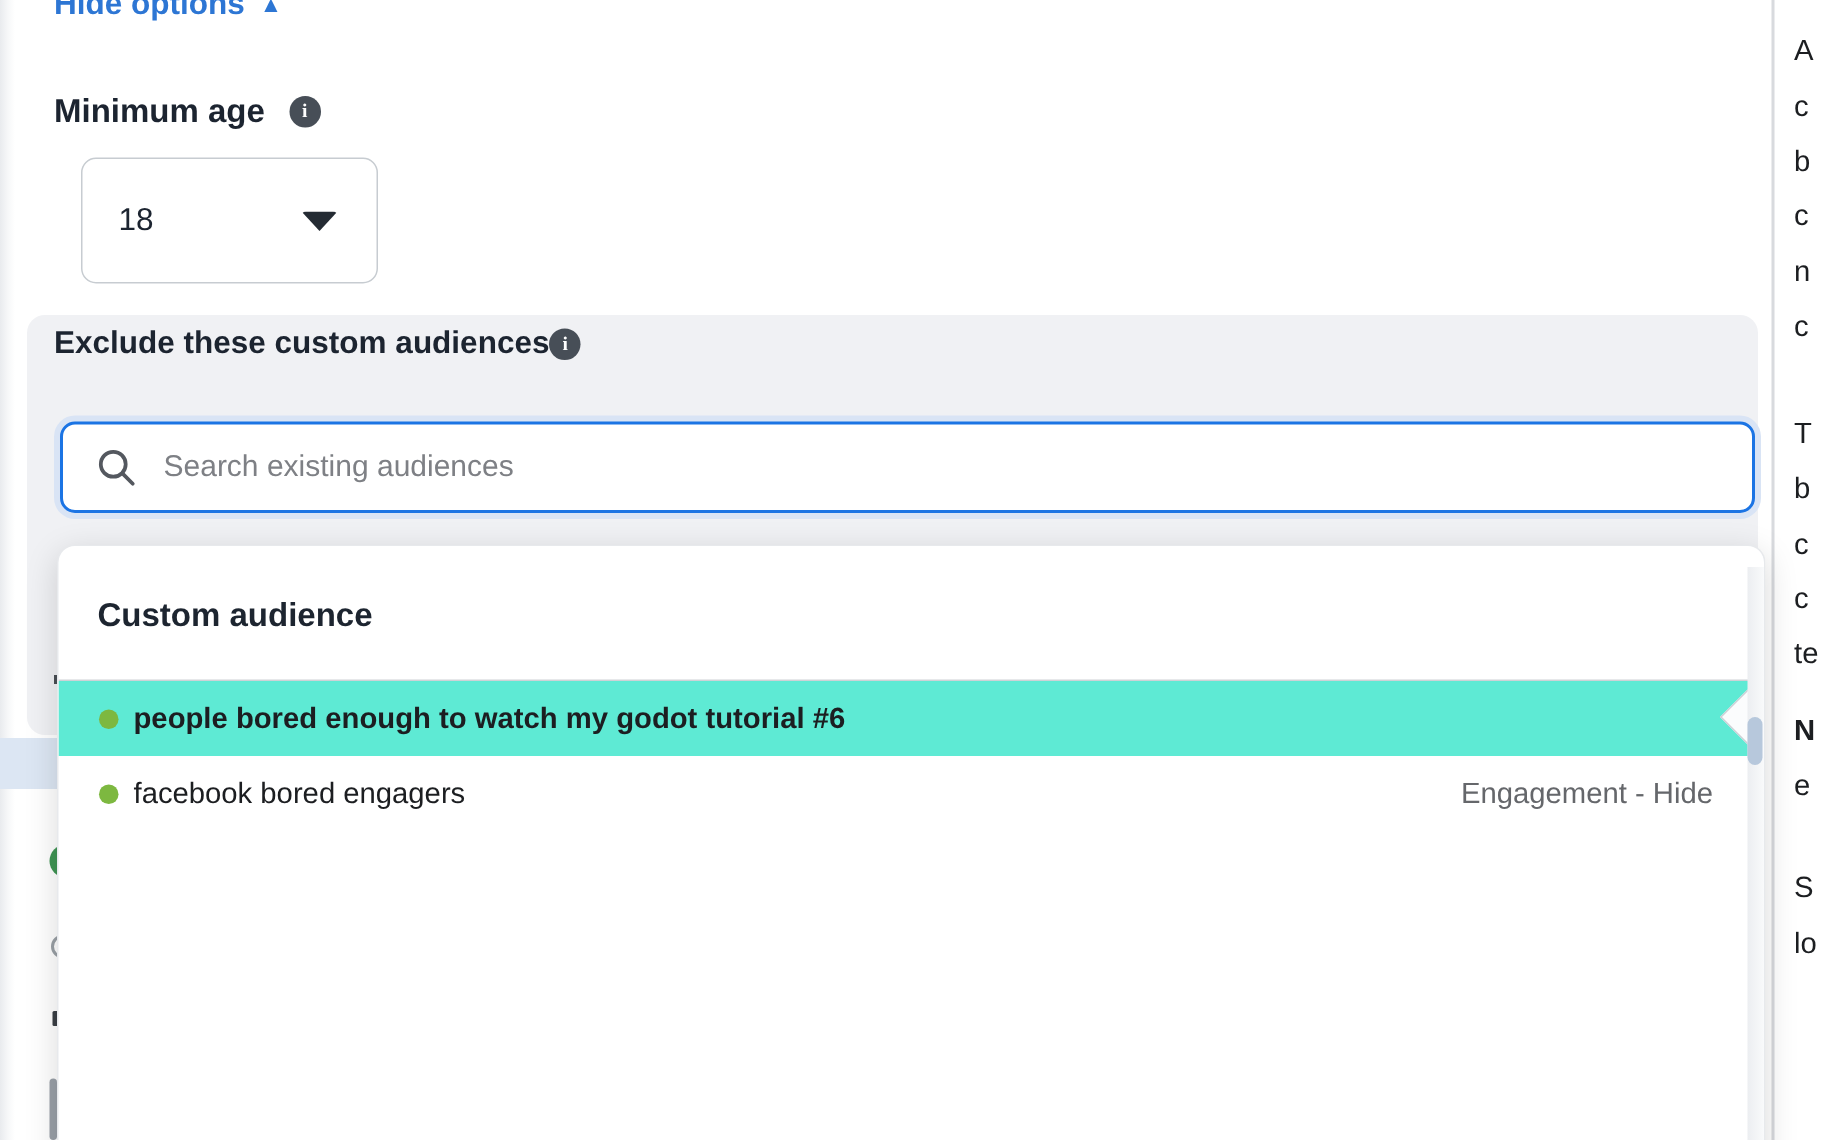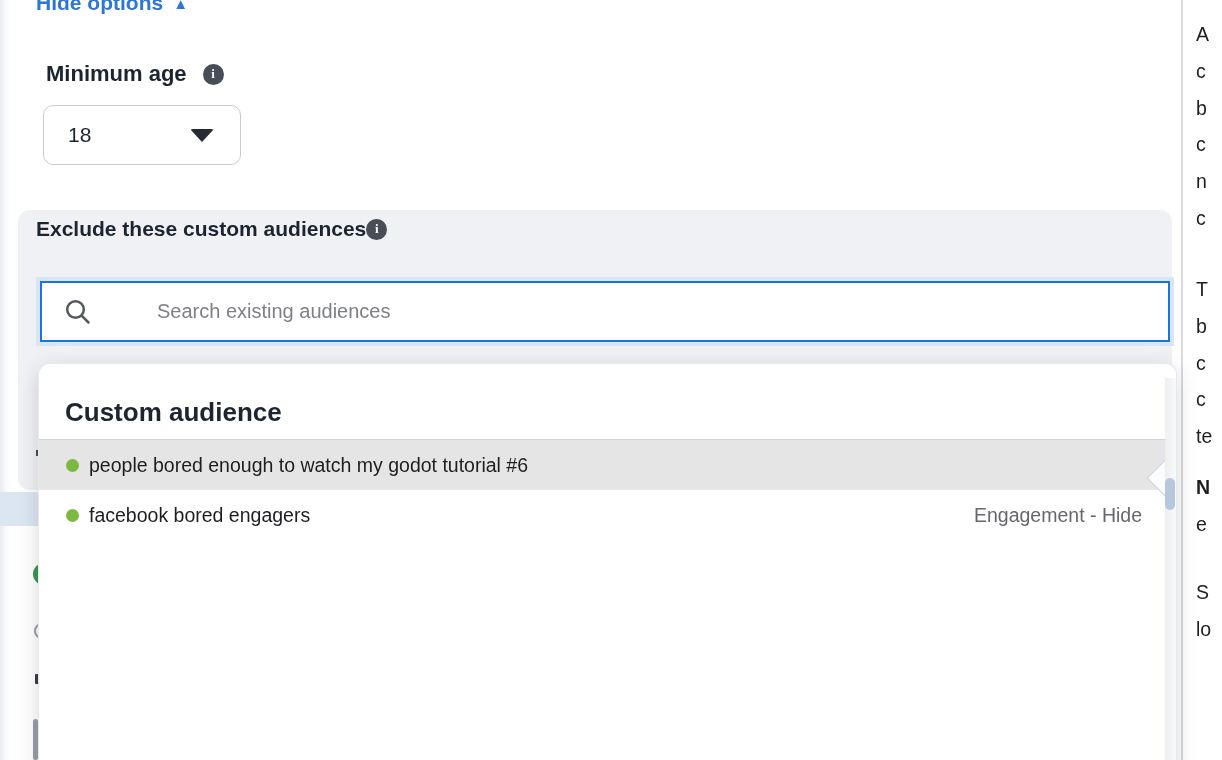--- a/index.html
+++ b/index.html
@@ -11,67 +11,67 @@
   
   .left-edge { position:absolute; left:0; top:0; bottom:0; width:10px;
     background:linear-gradient(to right,#e9ebee 0%,#f7f8f9 55%,#ffffff 100%); z-index:0; }
 
   
   .hide-options { position:absolute; left:36px; top:-9px; font-size:21px; font-weight:600;
     color:#2d76d4; cursor:pointer; display:flex; align-items:center; gap:10px; z-index:2; }
   .hide-options .caret-up { font-size:15px; line-height:1; }
 
   
-  .min-age-label { position:absolute; left:46px; top:61px; font-size:22px; font-weight:700;
+  .min-age-label { position:absolute; left:36px; top:61px; font-size:22px; font-weight:700;
     display:flex; align-items:center; gap:16px; z-index:2; }
   .info-icon { width:21px; height:21px; border-radius:50%; background:#474e57; color:#fff;
     font-size:13px; font-weight:700; display:inline-flex; align-items:center; justify-content:center;
     font-family:"Liberation Serif","DejaVu Serif",serif; }
-  .age-select { position:absolute; left:43px; top:105px; width:198px; height:60px;
+  .age-select { position:absolute; left:54px; top:105px; width:198px; height:84px;
     border:1.5px solid #c7ccd1; border-radius:10px; background:#fff; display:flex;
     align-items:center; padding:0 26px 0 24px; cursor:pointer; z-index:2; }
   .age-select .age-value { font-size:21px; color:#1c2430; }
   .age-select .caret-down { margin-left:auto; width:0; height:0;
     border-left:12px solid transparent; border-right:12px solid transparent;
     border-top:13px solid #242b33; border-radius:3px; }
 
   
   .exclude-panel { position:absolute; left:18px; top:210px; width:1154px; height:280px;
     background:#f0f1f4; border-radius:12px; z-index:1; }
   .exclude-label { position:absolute; left:36px; top:217px; font-size:21px; font-weight:700;
     display:flex; align-items:center; z-index:2; }
 
   
   .search-box { position:absolute; left:40px; top:281px; width:1130px; height:61px;
-    background:#fff; border:2px solid #1b74e4; border-radius:0;
-    box-shadow:0 0 0 4px #d9e4f5; display:flex; align-items:center; padding:0 20px 0 22px; z-index:3;gap:48px; }
+    background:#fff; border:2px solid #1b74e4; border-radius:10px;
+    box-shadow:0 0 0 4px #d9e4f5; display:flex; align-items:center; padding:0 20px 0 22px; z-index:3; }
   .search-box svg { flex:0 0 auto; }
   .search-box input { flex:1; margin-left:18px; border:none; outline:none; background:transparent;
     font-size:20px; color:#1c2430; font-family:inherit; }
   .search-box input::placeholder { color:#7e8085; opacity:1; }
 
   
   .frag { position:absolute; z-index:1; }
   .frag-blue-band { left:0; top:492px; width:39px; height:34px; background:#dce6f3; }
   .frag-green-dot { left:33px; top:563px; width:22px; height:22px; border-radius:50%; background:#3f9554; }
   .frag-gray-ring { left:34px; top:623px; width:16px; height:16px; border-radius:50%;
     border:2px solid #9aa0a6; background:#fff; }
   .frag-dark-tick { left:35px; top:674px; width:4px; height:10px; background:#3a3f45; border-radius:1px; }
   .frag-bottom-bar { left:33px; top:719px; width:5px; height:41px; background:#9aa0a8; border-radius:3px; }
   .frag-top-tick { left:36px; top:450px; width:3px; height:6px; background:#4a4f55; }
 
   
   .dropdown { position:absolute; left:38px; top:363px; width:1139px; height:420px;
     background:#fff; border:1px solid #e7e9ec; border-bottom:none; border-radius:12px 12px 0 0;
     box-shadow:0 6px 22px rgba(0,0,0,0.15); z-index:5; overflow:hidden; }
-  .dd-header { height:76px; padding:33px 0 0 26px; font-size:26px; font-weight:700; color:#1d2530;
+  .dd-header { height:90px; padding:33px 0 0 26px; font-size:22px; font-weight:700; color:#1d2530;
     border-bottom:1px solid #cfd2d6; }
   .aud-row { height:50px; display:flex; align-items:center; padding:0 34px 0 27px; cursor:pointer;
     position:relative; }
-  .aud-row.hovered { background:#e5e5e5; }
+  .aud-row.hovered { background:#5eead4;font-weight:bold; }
   .aud-dot { width:13px; height:13px; border-radius:50%; background:#7db840; margin-right:10px; flex:0 0 auto; }
   .aud-name { font-size:19.5px; color:#1c1e21; white-space:nowrap; overflow:hidden; }
   .aud-cat { margin-left:auto; font-size:19.5px; color:#65676b; white-space:nowrap; padding-left:20px; }
 
   
   .tooltip-arrow { position:absolute; left:1113px; top:101px; width:26px; height:26px;
     background:#fbfcfd; border-left:1.5px solid #ccd0d6; border-bottom:1.5px solid #ccd0d6;
     transform:rotate(45deg); z-index:6; }
 
   

